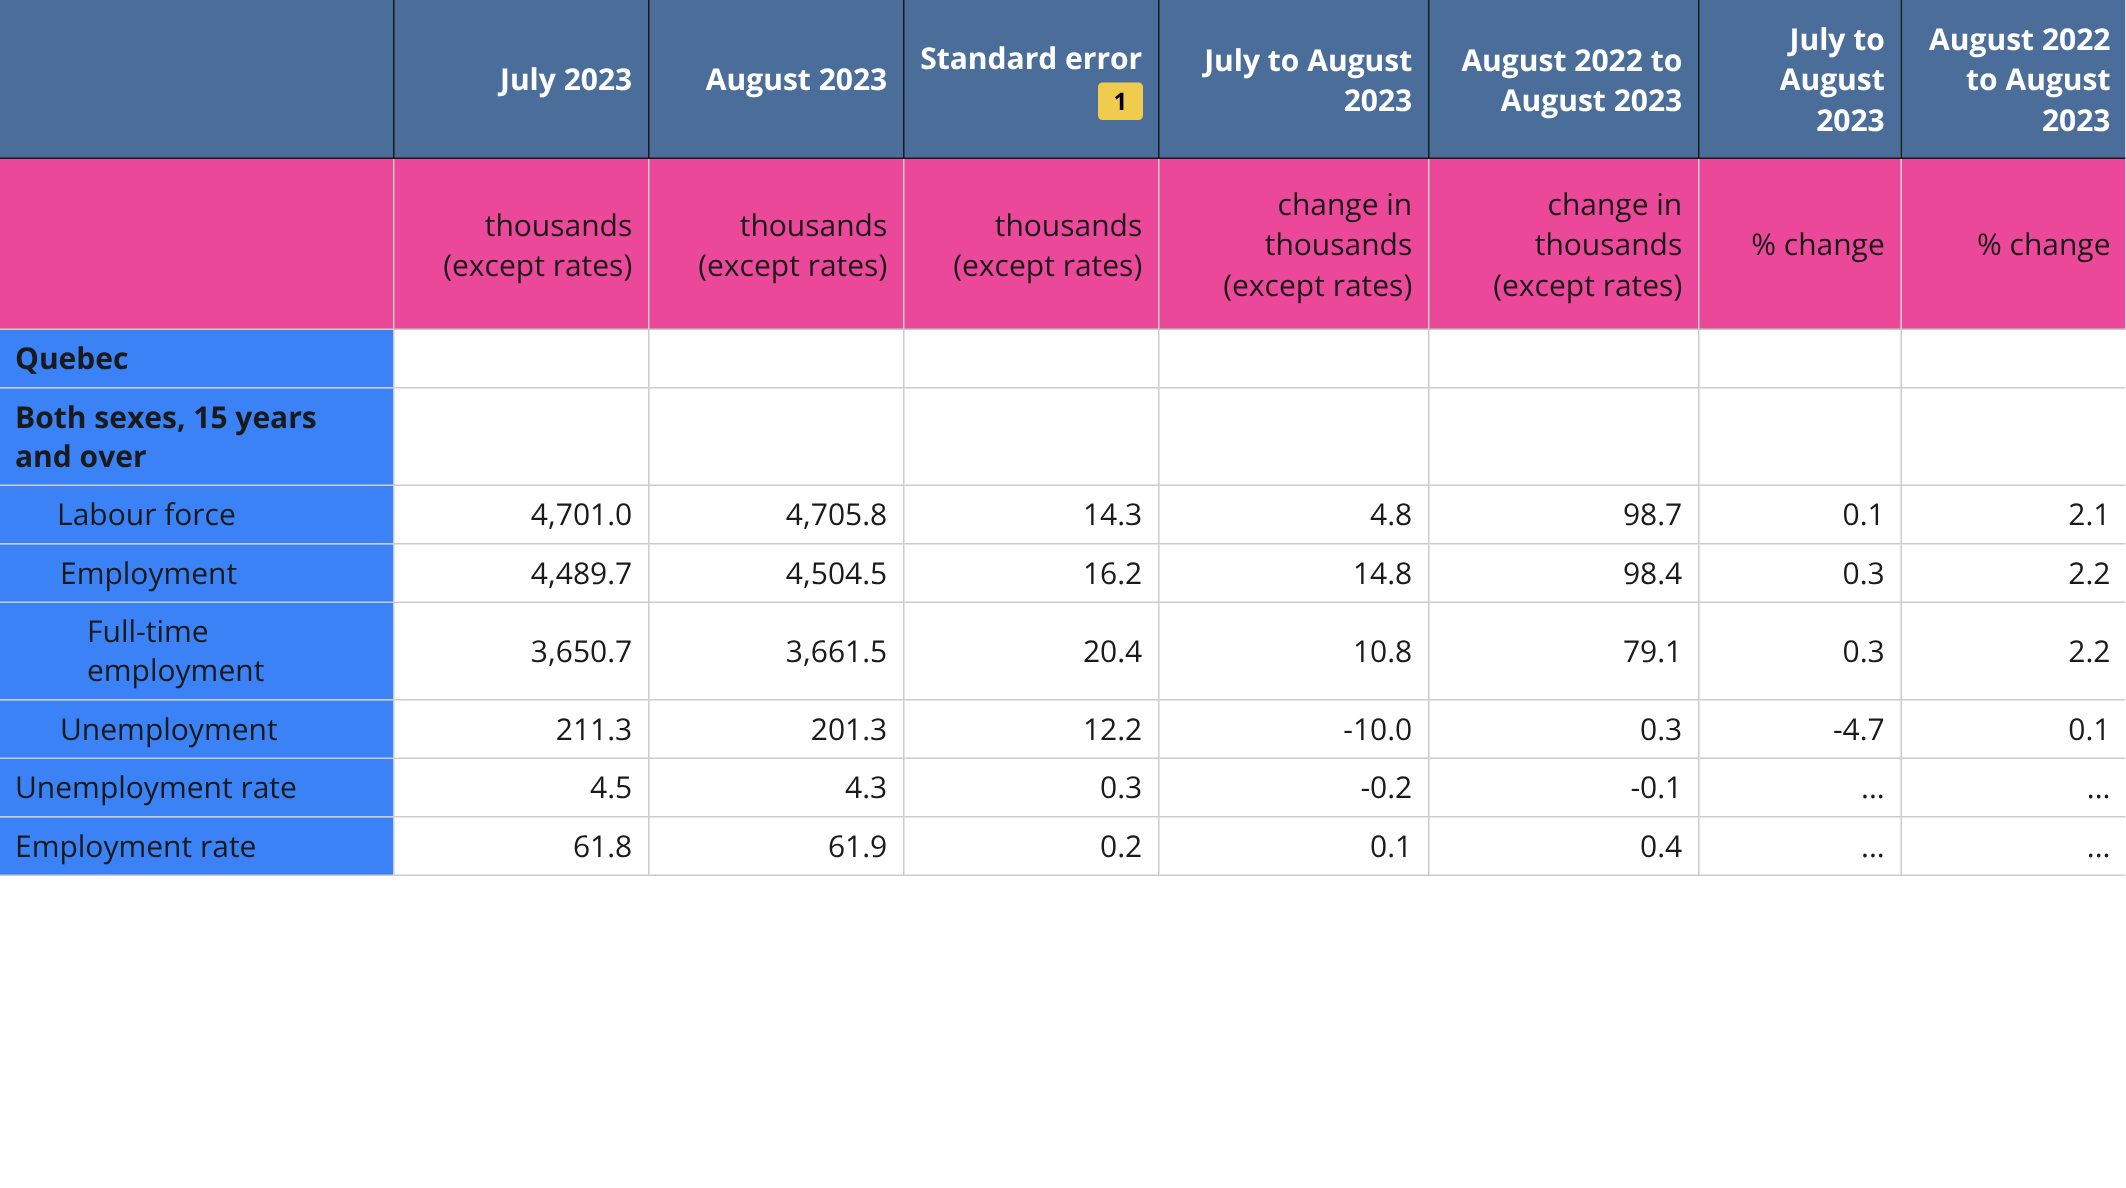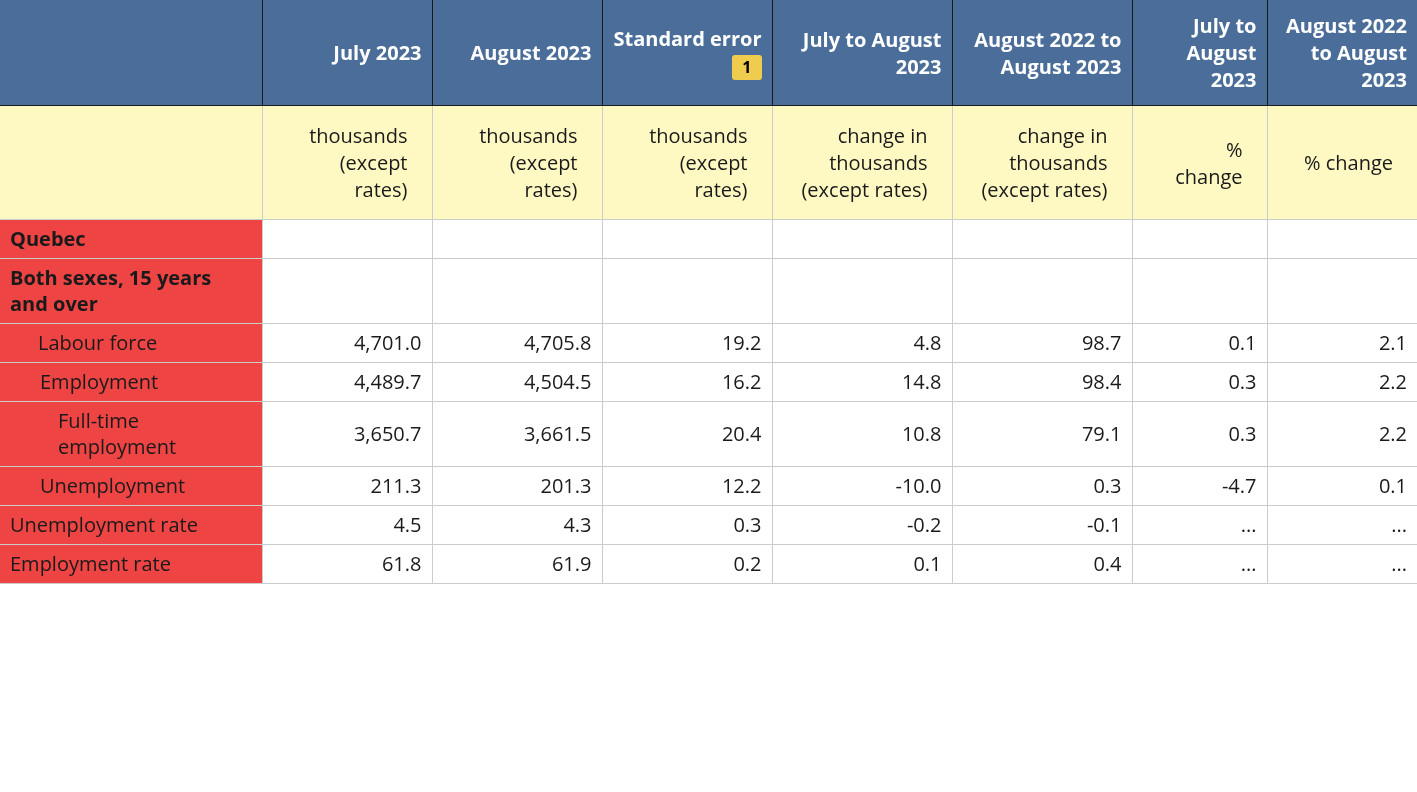--- a/index.html
+++ b/index.html
@@ -33,36 +33,36 @@
     font-size: 20px;
     line-height: 1.35;
     border-color: #1a1a1a;
     vertical-align: middle;
     padding: 12px 10px;
   }
   thead tr.header-row th:first-child {
     text-align: left;
   }
   thead tr.units-row th {
-    background: #fef9c3;
+    background: #ec4899;
     color: #1a1a1a;
     font-weight: 400;
     text-align: right;
     font-size: 20px;
     line-height: 1.35;
-    padding: 16px 24px;
+    padding: 16px 10px;
   }
   thead tr.units-row th:first-child { text-align: left; }
   tbody td {
     font-size: 20px;
     line-height: 1.3;
     padding: 6px 10px;
   }
   tbody td.label {
-    background: #ef4444;
+    background: #3b82f6;
     text-align: left;
     font-weight: 400;
   }
   tbody td.label.bold { font-weight: 700; }
   tbody td.num { text-align: right; }
   tbody tr.section td.label { font-weight: 700; }
   .indent-1 { padding-left: 38px; }
   .indent-2 { padding-left: 40px; }
   .indent-3 { padding-left: 58px; margin-left: 48px; }
   .footnote-badge {
@@ -142,21 +142,21 @@
         <td class="num"></td>
       <td class="num"></td>
         <td class="num"></td>
         <td class="num"></td>
         <td class="num"></td>
     </tr>
       <tr>
         <td class="label indent-1">Labour force</td>
         <td class="num">4,701.0</td>
         <td class="num">4,705.8</td>
-        <td class="num">19.2</td>
+        <td class="num">14.3</td>
         <td class="num">4.8</td>
         <td class="num">98.7</td>
         <td class="num">0.1</td>
         <td class="num">2.1</td>
       </tr>
       <tr>
         <td class="label indent-2">Employment</td>
         <td class="num">4,489.7</td>
         <td class="num">4,504.5</td>
         <td class="num">16.2</td>

